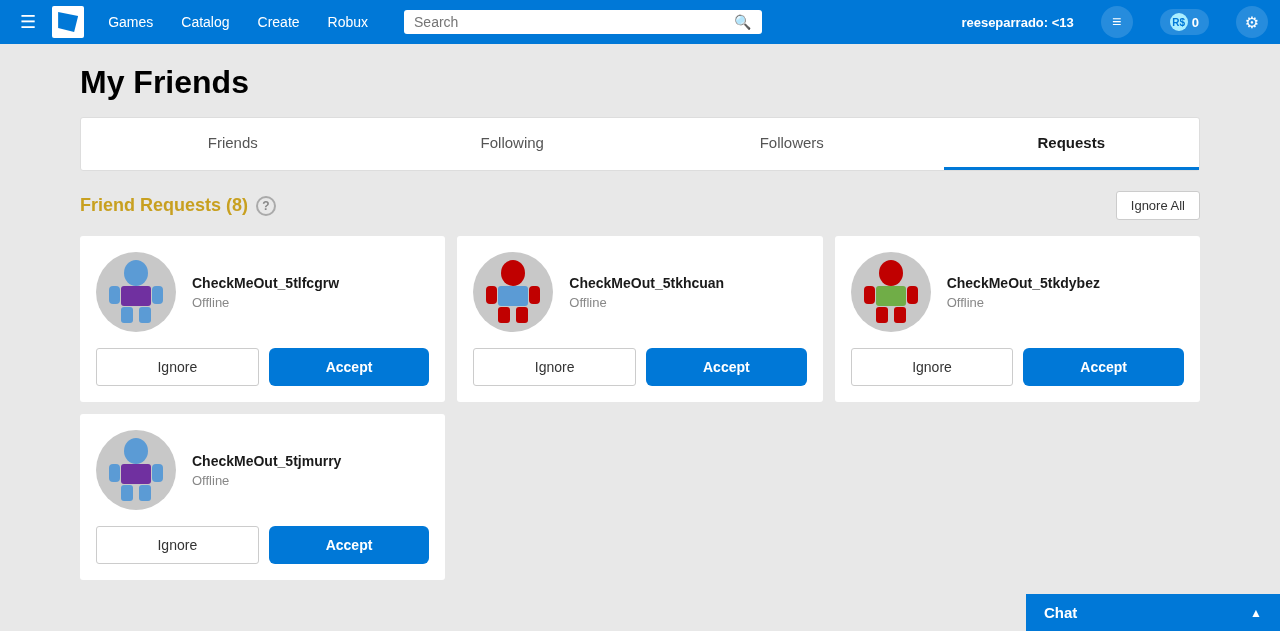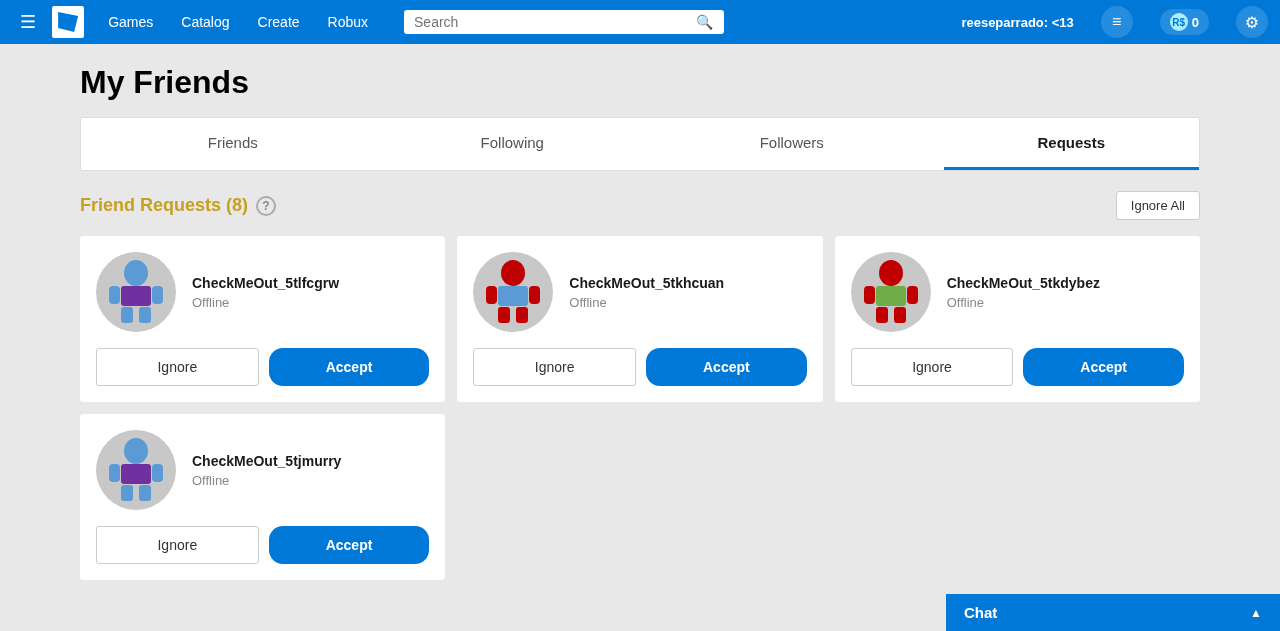--- a/index.html
+++ b/index.html
@@ -52,21 +52,21 @@
       font-size: 14px;
       cursor: pointer;
       border-radius: 3px;
     }
     .nav-search {
       display: flex;
       align-items: center;
       background: white;
       border-radius: 3px;
       padding: 4px 10px;
-      width: 320px;
+      width: 358px;
       margin-left: 16px;
     }
     .nav-search input {
       border: none;
       outline: none;
       font-size: 14px;
       color: #555;
       width: 100%;
     }
     .nav-search-icon { color: #888; font-size: 14px; }
@@ -254,31 +254,31 @@
       border-radius: 3px;
       color: #333;
     }
     .btn-accept {
       flex: 1;
       padding: 10px 0;
       background: #0078d7;
       border: none;
       font-size: 14px;
       cursor: pointer;
-      border-radius: 14px;
+      border-radius: 6px;
       color: white;
       font-weight: bold;
     }
 
     
     .chat-bar {
       position: fixed;
       bottom: 0;
       right: 0;
-      width: 334px;
+      width: 254px;
       background: #0078d7;
       color: white;
       padding: 10px 18px;
       display: flex;
       align-items: center;
       justify-content: space-between;
       cursor: pointer;
       z-index: 100;
     }
     .chat-label {

